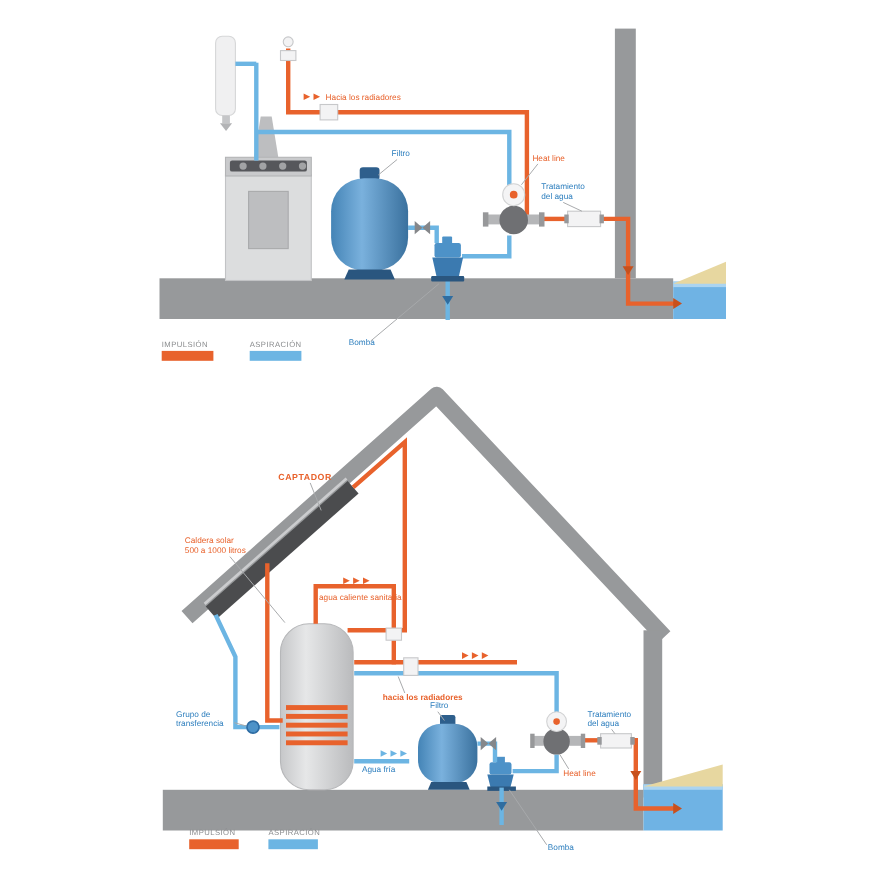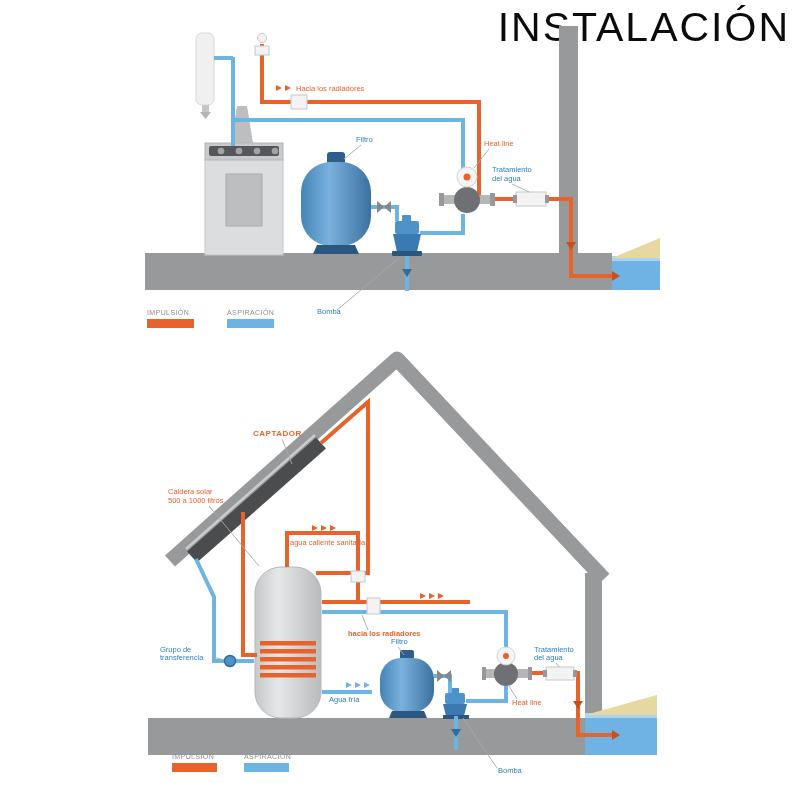--- a/index.html
+++ b/index.html
@@ -30,21 +30,20 @@
   .lbl-o-bold{fill:var(--impulsion);font-size:7.5px;font-weight:bold;}
   .lbl-b{fill:var(--label-blue);font-size:7.5px;}
   .lbl-gray{fill:#8a8c8e;font-size:7px;letter-spacing:.4px;}
   text{font-family:"Liberation Sans",sans-serif;}
 </style>
 </head>
 <body>
 
 <div class="page">
 
-  <h1 class="title">INSTALACIÓN</h1>
 
   <svg id="top-svg" width="800" height="345" viewBox="0 0 800 345">
     <defs>
       <linearGradient id="gTank" x1="0" y1="0" x2="1" y2="0">
         <stop offset="0%" stop-color="#4484b6"></stop>
           <stop offset="40%" stop-color="#7ab1dd"></stop>
           <stop offset="100%" stop-color="#3a719e"></stop>
       </linearGradient>
     </defs>
 

